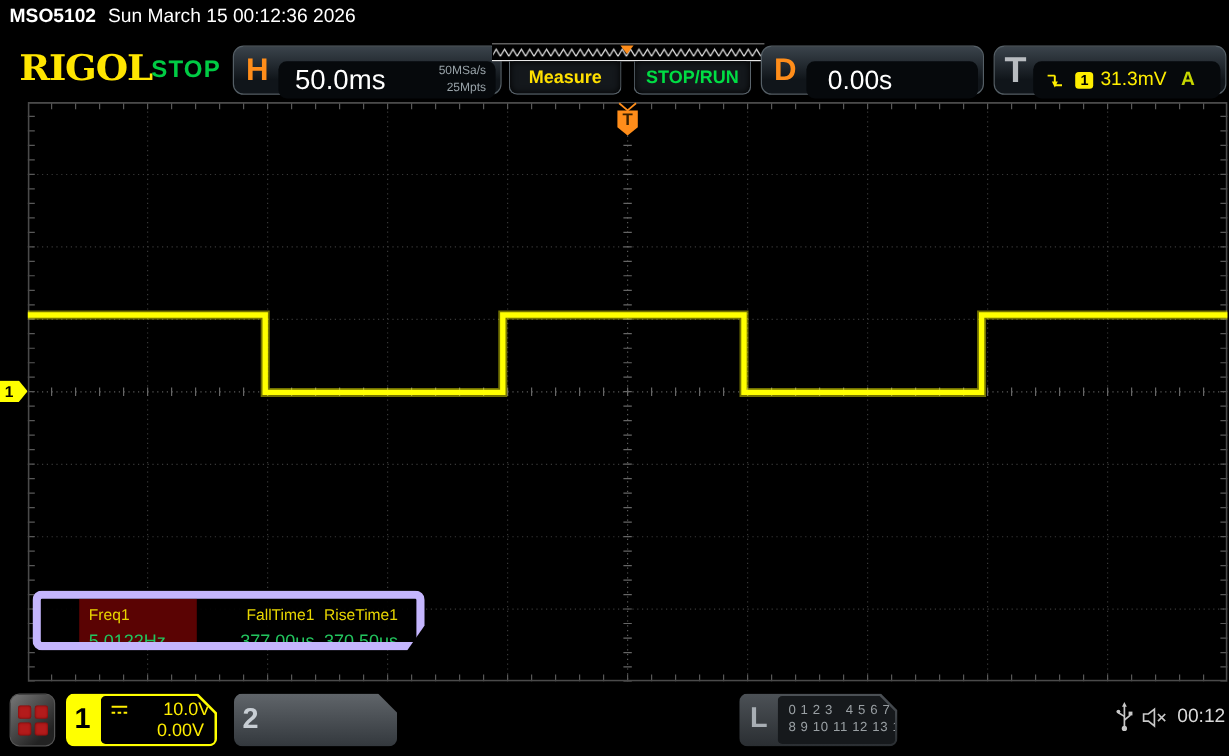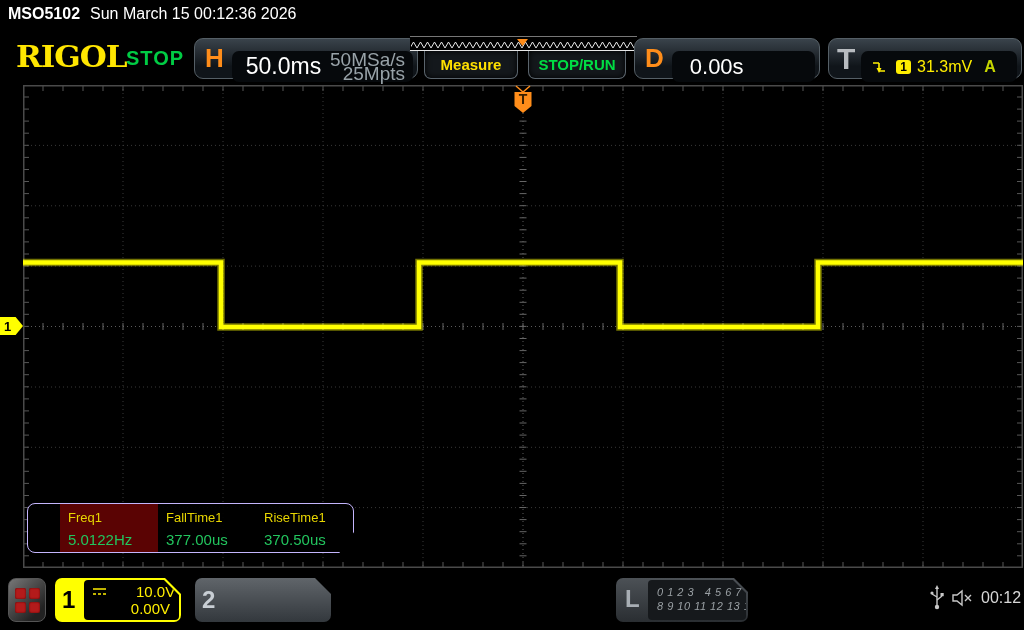--- a/index.html
+++ b/index.html
@@ -13,21 +13,21 @@
 
   
   .logo { position:absolute; left:16px; top:39px; font-family:"DejaVu Serif", serif; font-weight:bold; font-size:31px; color:#ffe600; letter-spacing:-1px; transform:scaleY(0.95); }
   .automode { position:absolute; left:126px; top:47px; font-size:20px; font-weight:bold; color:#00cc44; letter-spacing:1px; }
 
   .hdrbox { position:absolute; height:41px; border-radius:9px; background:linear-gradient(#3a434b, #10151a 70%); border:1px solid #555f66; display:flex; align-items:center; }
   .hdrbox .biglabel { font-size:26px; font-weight:bold; color:#ff8d1a; margin:0 8px 0 10px; }
   .hdrbox .inner { background:#06090c; border-radius:7px; height:31px; display:flex; align-items:center; flex:1; margin-right:4px;margin-top:16px; }
   #hbox { left:194px; top:38px; width:224px; }
   #hbox .tb { color:#fff; font-size:23px; margin-left:14px; flex:1; }
-  #hbox .srate { color:#98a2a8; font-size:19px; line-height:14px; text-align:right; margin-right:8px; }
+  #hbox .srate { color:#98a2a8; font-size:10px; line-height:14px; text-align:right; margin-right:8px; }
   #dbox { left:634px; top:38px; width:186px; }
   #dbox .dval { color:#fff; font-size:22px; margin-left:18px; }
   #tbox { left:828px; top:38px; width:194px; }
   #tbox .biglabel { color:#b8bcc0; font-size:30px; margin:0 6px 0 8px; }
   .trig-badge { background:#ffee00; color:#000; font-size:12px; font-weight:bold; border-radius:3px; padding:0px 4px; margin:0 6px 0 8px; }
   .trig-level { color:#ffee00; font-size:16px; }
   .trig-sweep { color:#c6d600; font-size:16px; font-weight:bold; margin:0 8px 0 12px; }
 
   
   .preview { position:absolute; left:410px; top:36px; width:227px; height:15px; background:#000; border-bottom:1px solid #e8e8e8; border-top:1px solid #777; }
@@ -35,26 +35,26 @@
   #measureBtn { left:424px; width:94px; color:#ffe000; }
   #runBtn { left:528px; width:98px; color:#00dd44; }
 
   
   #grat { position:absolute; left:23px; top:85px; }
 
   
   .ch1marker { position:absolute; left:0px; top:317px; width:23px; height:18px; background:#ffff00; clip-path:polygon(0 0, 68% 0, 100% 50%, 68% 100%, 0 100%); color:#000; font-size:13px; font-weight:bold; display:flex; align-items:center; padding-left:4px; }
 
   
-  .measpanel { position:absolute; left:27px; top:503px; width:327px; height:50px; background:rgba(0,0,0,.92); border:1px solid #c4b5fd; border-radius:8px; clip-path:polygon(0 0,100% 0,100% 58%,95.5% 100%,0 100%); overflow:hidden; }
+  .measpanel { position:absolute; left:27px; top:492px; width:327px; height:50px; background:rgba(0,0,0,.92); border:7px solid #c4b5fd; border-radius:8px; clip-path:polygon(0 0,100% 0,100% 58%,95.5% 100%,0 100%); overflow:hidden; }
   .mcol { position:absolute; top:0; bottom:0; width:98px; padding:6px 0 0 8px; }
   .mcol .mlabel { color:#e8d600; font-size:13px; }
   .mcol .mvalue { color:#22c55e; font-size:15px; margin-top:6px; }
   #mcol0 { left:32px; background:#5a0303; }
-  #mcol1 { left:130px; }
+  #mcol1 { left:130px;text-align:right; }
   #mcol2 { left:228px; }
 
   
   .gridicon { position:absolute; left:8px; top:578px; width:38px; height:44px; border-radius:8px; background:linear-gradient(135deg,#777 0%,#222 80%); border:1px solid #555; display:grid; grid-template-columns:11px 11px; grid-template-rows:11px 11px; gap:3px; align-content:center; justify-content:center; cursor:pointer; }
   .gridicon span { background:#b31b1b; border-radius:2px; box-shadow:inset 0 0 2px #500; }
 
   .chbox { position:absolute; top:578px; height:44px; cursor:pointer; }
   .chbox .tag { position:absolute; inset:0; border-radius:7px; clip-path:polygon(0 0, calc(100% - 16px) 0, 100% 16px, 100% 100%, 0 100%); }
   .chbox .badge { position:absolute; left:7px; top:8px; font-size:24px; font-weight:bold; z-index:2; }
   .chbox .innerpane { position:absolute; left:29px; top:2px; right:2px; bottom:2px; background:#000; border-radius:4px; clip-path:polygon(0 0, calc(100% - 15px) 0, 100% 15px, 100% 100%, 0 100%); }
@@ -64,21 +64,21 @@
   #ch1 .tag { background:#ffff00; }
   #ch1 .badge { color:#000; }
   #ch1 .l1, #ch1 .l2 { color:#ffee00;gap:29px; }
   #ch2 { left:195px; width:136px; }
   #ch2 .tag { background:linear-gradient(#60656a,#33383d); }
   #ch2 .badge { color:#c8ced4; }
   #ch2 .l1, #ch2 .l2 { color:#aab2b8; }
 
   .lbox { position:absolute; left:616px; top:578px; width:132px; height:44px; border-radius:7px; background:linear-gradient(#4c5156,#2a2e32); clip-path:polygon(0 0, calc(100% - 14px) 0, 100% 14px, 100% 100%, 0 100%); cursor:pointer; }
   .lbox .lbadge { position:absolute; left:9px; top:7px; font-size:24px; font-weight:bold; color:#a8aeb4; }
-  .lbox .dpane { position:absolute; left:32px; top:2px; right:2px; bottom:2px; background:#16191c; border-radius:4px; clip-path:polygon(0 0, calc(100% - 13px) 0, 100% 13px, 100% 100%, 0 100%); padding:5px 0 0 9px;font-style:italic; }
+  .lbox .dpane { position:absolute; left:32px; top:2px; right:2px; bottom:2px; background:#16191c; border-radius:4px; clip-path:polygon(0 0, calc(100% - 13px) 0, 100% 13px, 100% 100%, 0 100%); padding:5px 0 0 9px; }
   .lbox .drow { color:#9aa0a4; font-size:11px; line-height:14px; white-space:pre; letter-spacing:0.5px; }
 
   .clock { position:absolute; left:981px; top:589px; color:#d8d8d8; font-size:16px; }
   .usbicon { position:absolute; left:929px; top:585px; }
   .spkicon { position:absolute; left:951px; top:589px; }
 
   .dcicon { display:inline-block; }
 </style>
 </head>
 <body>

